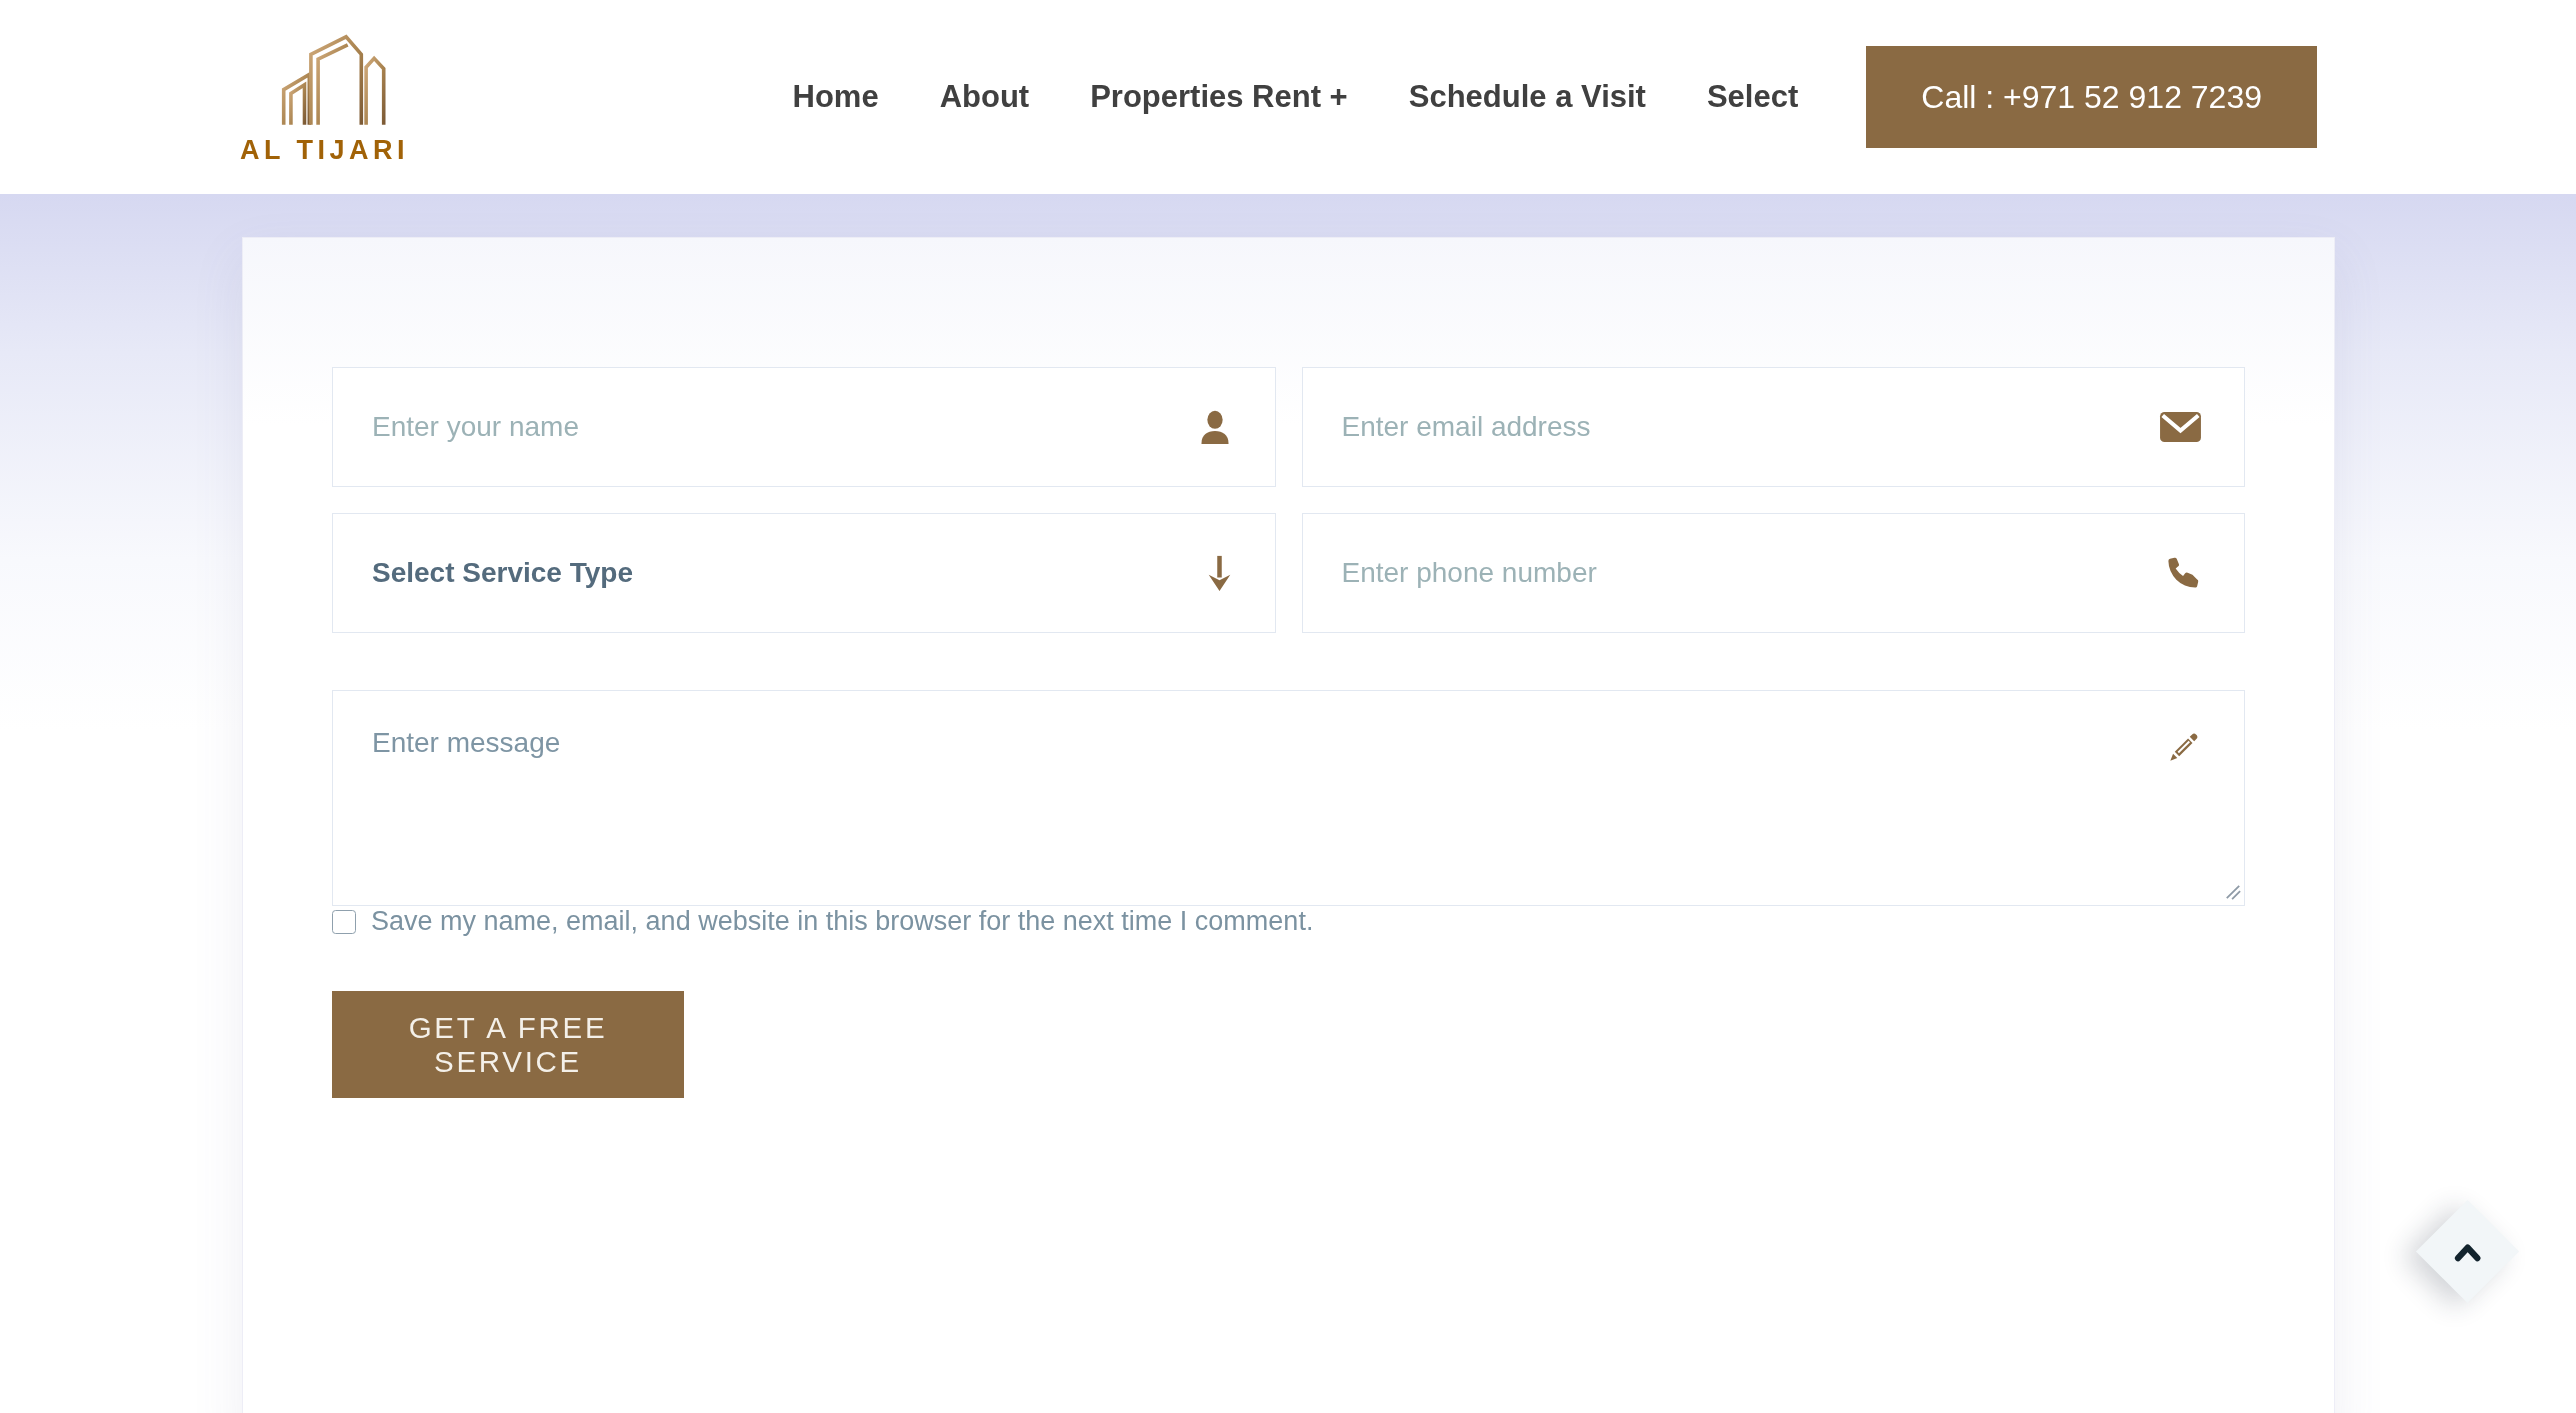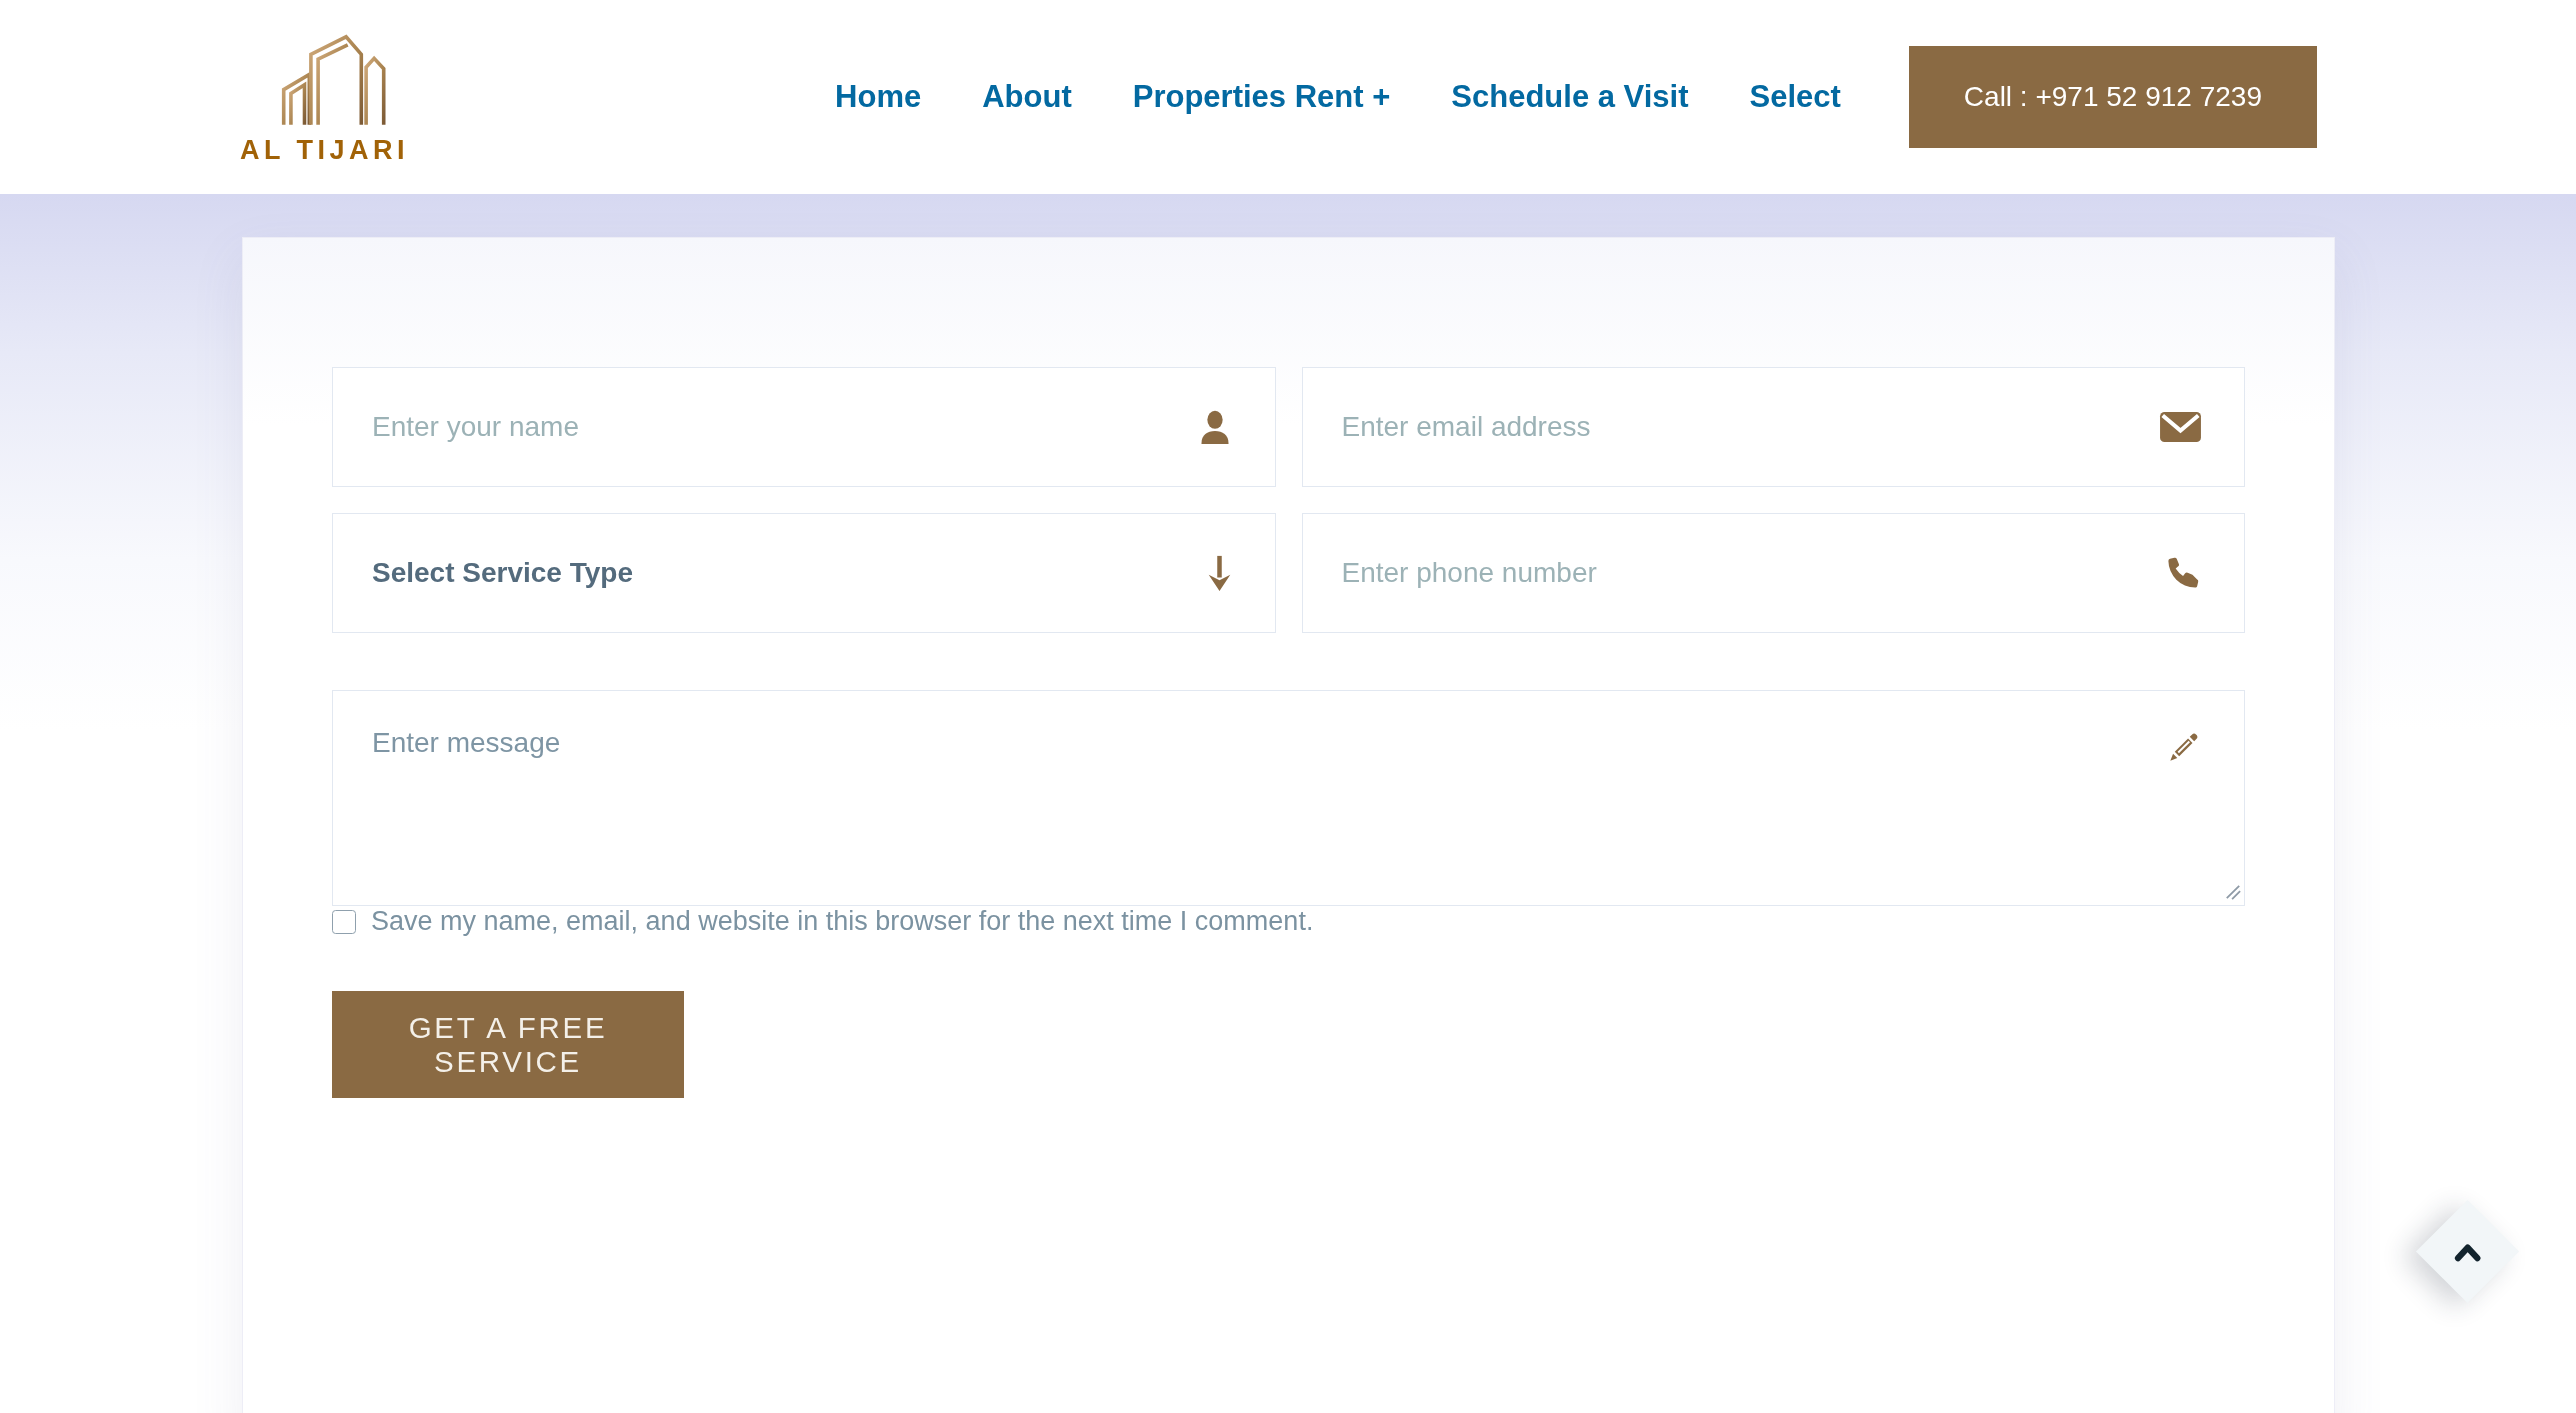--- a/index.html
+++ b/index.html
@@ -18,28 +18,28 @@
   }
   .logo { display:flex; flex-direction:column; align-items:center; text-decoration:none; cursor:pointer; }
   .logo svg { display:block; }
   .brand-text {
     margin-top:7.2px;
     font-size:27px; font-weight:700; letter-spacing:4.5px;
     color:#a16207; white-space:nowrap;
   }
   .main-nav { display:flex; align-items:center; gap:61px; margin-left:auto; margin-right:68px; }
   .nav-link {
-    font-size:31px; font-weight:600; color:#0369a1;
+    font-size:31px; font-weight:600; color:#404040;
     text-decoration:none; white-space:nowrap; cursor:pointer;
   }
   .call-btn {
     display:flex; align-items:center; justify-content:center;
     height:102px; padding:0 55px;
     background:#8a6a43; color:#ffffff;
-    font-size:28px; white-space:nowrap; border:none; cursor:pointer;
+    font-size:32px; white-space:nowrap; border:none; cursor:pointer;
     font-family:inherit;
   }
 
   
   .main-section {
     position:absolute; top:194px; left:0; right:0; bottom:0;
     background:linear-gradient(180deg,#d6d8f1 0%, #e7e9f7 13%, #f8f9fd 30%, #ffffff 44%);
   }
   .quote-card {
     position:absolute; left:242px; top:43px; width:2093px; bottom:-27px;

